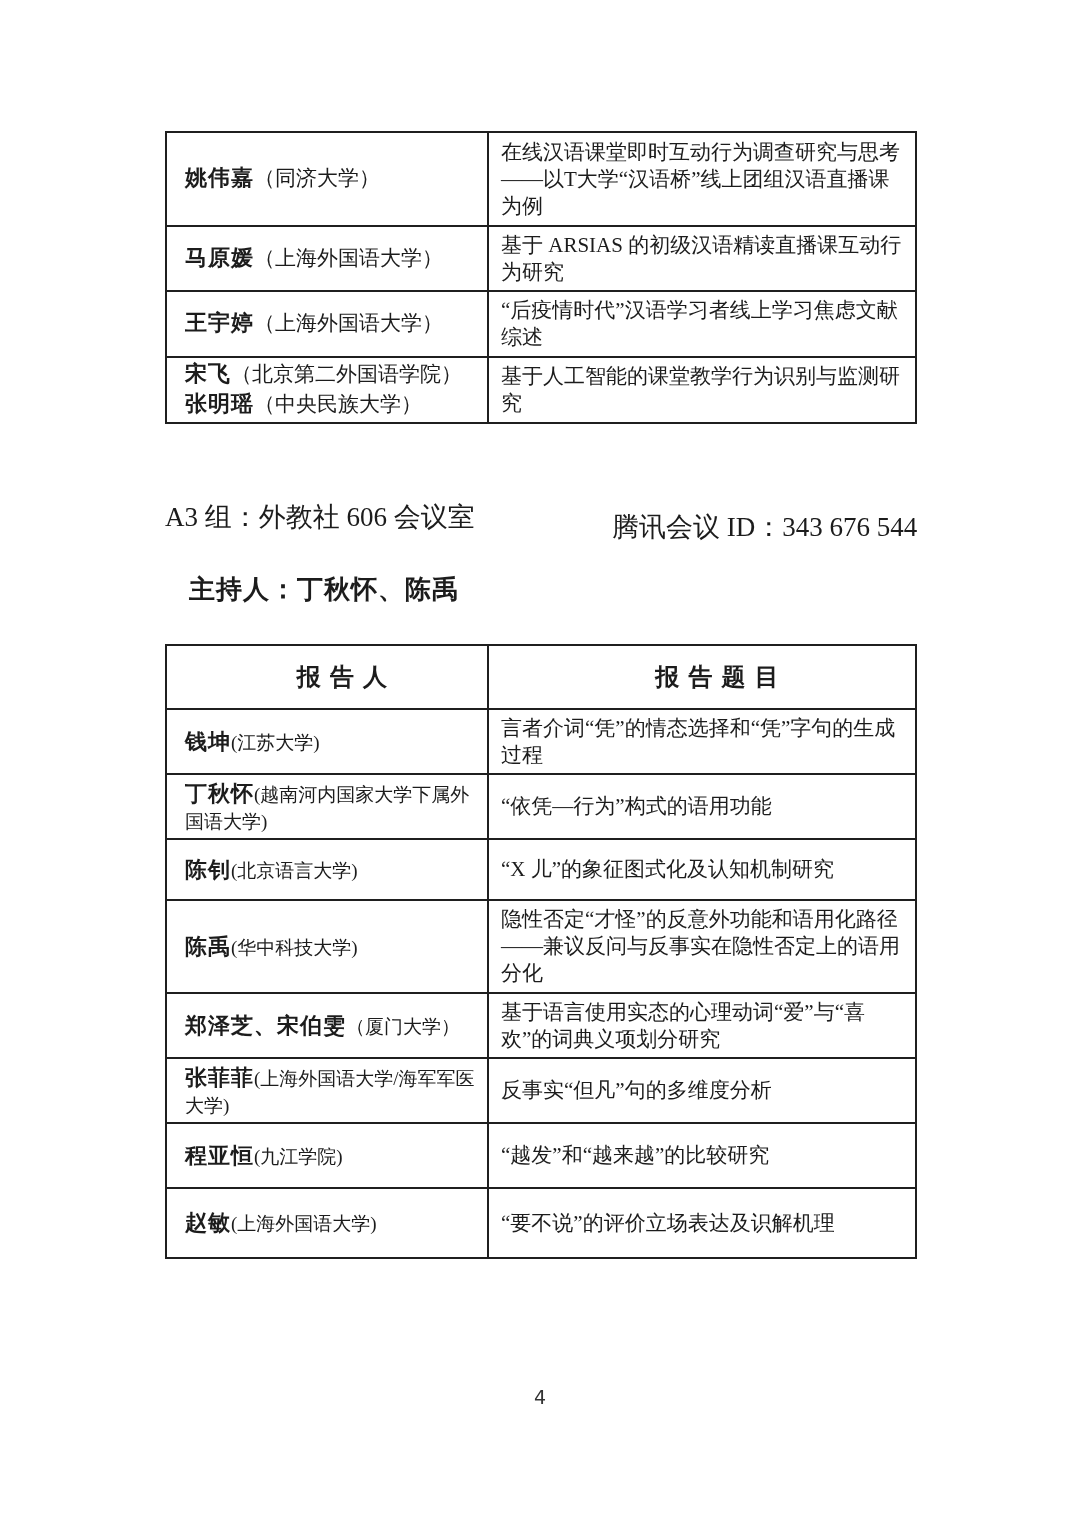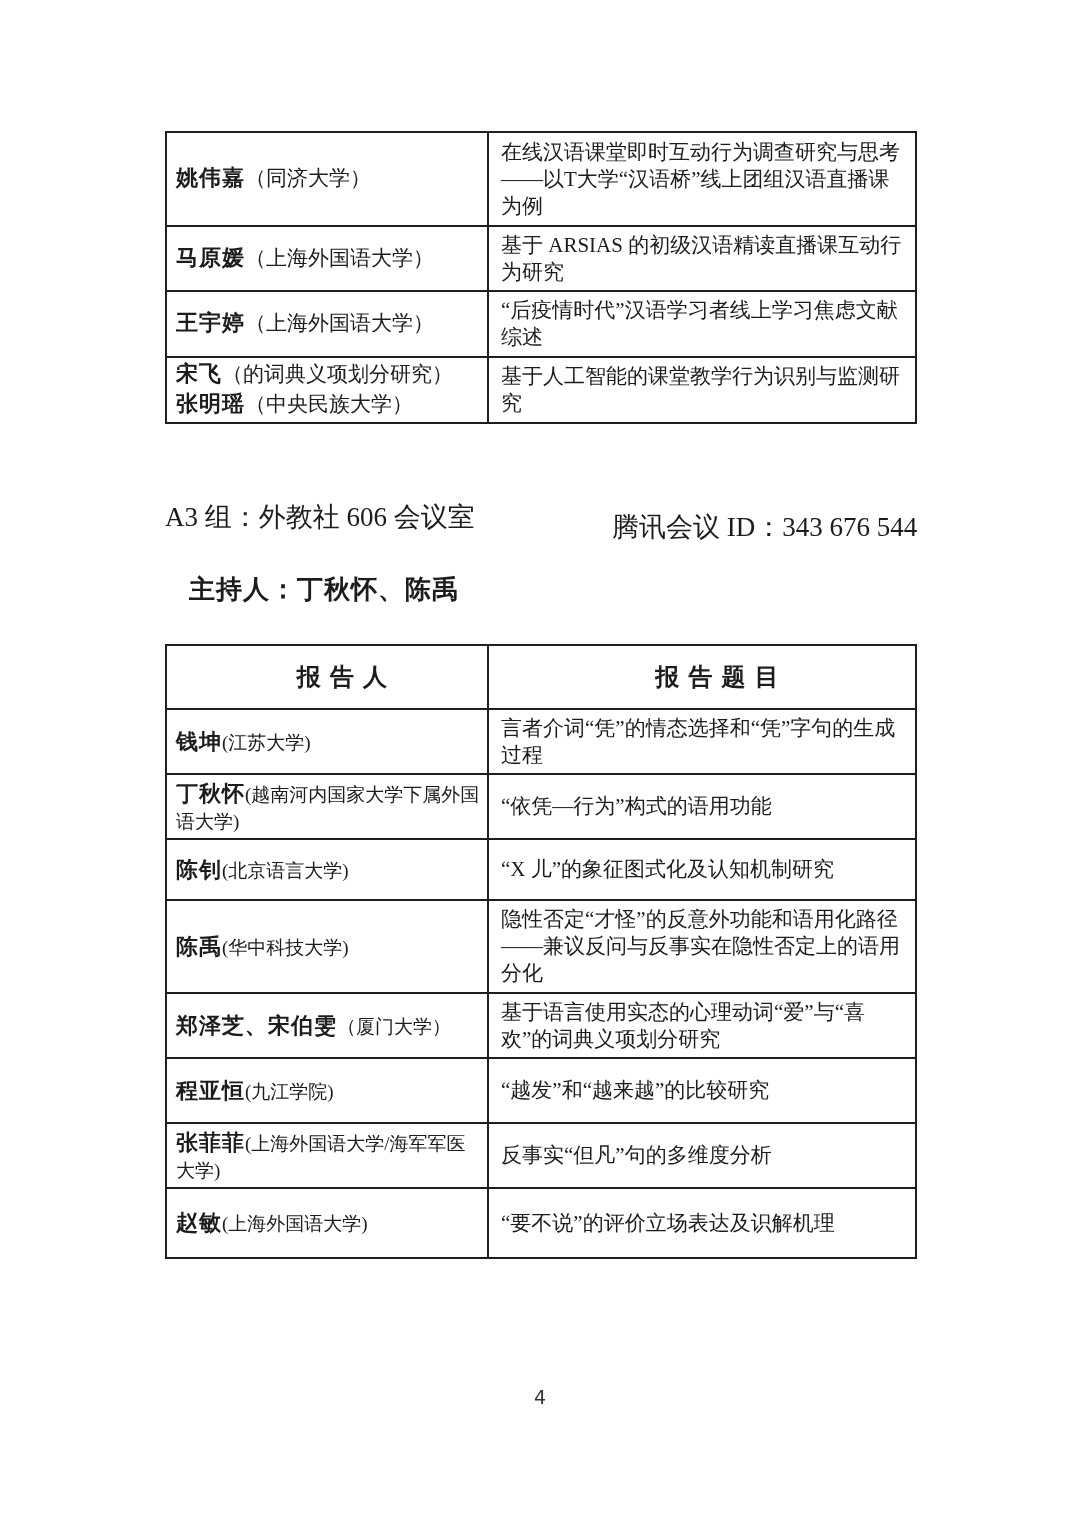--- a/index.html
+++ b/index.html
@@ -27,21 +27,21 @@
   col.c2{width:428px;}
   
   .rh86 td{height:86px;}
   .rh62 td{height:62px;}
   .rh60 td{height:60px;}
   .rh58 td{height:58px;}
   .rh57 td{height:57px;margin-left:6px;}
   .rh53 td{height:53px;}
   .rh85 td{height:85px;}
 
-  .pcell{padding:2px 6px 2px 9px;border-radius:32px;}
+  .pcell{padding:2px 6px 2px 18px;border-radius:32px;}
   .tcell{
     padding:3px 8px 3px 12px;
     font-size:21px;
     line-height:27px;
     white-space:pre-line;
     vertical-align:middle;
   }
   .pline{line-height:28px;}
   .name{
     font-family:"Liberation Sans", sans-serif;
@@ -111,21 +111,21 @@
         <td class="tcell">基于 ARSIAS 的初级汉语精读直播课互动行为研究</td>
       </tr>
       <tr class="rh58">
         <td class="pcell">
           <div class="pline"><span class="name">王宇婷</span><span class="affil">（上海外国语大学）</span></div>
         </td>
         <td class="tcell">“后疫情时代”汉语学习者线上学习焦虑文献综述</td>
       </tr>
       <tr class="rh57">
         <td class="pcell">
-          <div class="pline"><span class="name">宋飞</span><span class="affil">（的词典义项划分研究）</span></div>
+          <div class="pline"><span class="name">宋飞</span><span class="affil">（北京第二外国语学院）</span></div>
           <div class="pline"><span class="name">张明瑶</span><span class="affil">（中央民族大学）</span></div>
         </td>
         <td class="tcell">基于人工智能的课堂教学行为识别与监测研究</td>
       </tr>
     </tbody>
   </table>
 
   <div class="group-line">A3 组：外教社 606 会议室</div>
   <div class="meeting-line">腾讯会议 ID：343 676 544</div>
   <div class="host-line">主持人：丁秋怀、陈禹</div>
@@ -154,26 +154,26 @@
       </tr>
       <tr class="rh85">
         <td class="pcell"><span class="name">陈禹</span><span class="affil">(华中科技大学)</span></td>
         <td class="tcell">隐性否定“才怪”的反意外功能和语用化路径——兼议反问与反事实在隐性否定上的语用分化</td>
       </tr>
       <tr class="rh57">
         <td class="pcell"><span class="name">郑泽芝、宋伯雯</span><span class="affil">（厦门大学）</span></td>
         <td class="tcell">基于语言使用实态的心理动词“爱”与“喜欢”的词典义项划分研究</td>
       </tr>
       <tr class="rh57">
+        <td class="pcell"><span class="name">张菲菲</span><span class="affil">(上海外国语大学/海军军医大学)</span></td>
+        <td class="tcell">反事实“但凡”句的多维度分析</td>
+      </tr>
+      <tr class="rh57">
         <td class="pcell"><span class="name">程亚恒</span><span class="affil">(九江学院)</span></td>
         <td class="tcell">“越发”和“越来越”的比较研究</td>
-      </tr>
-      <tr class="rh57">
-        <td class="pcell"><span class="name">张菲菲</span><span class="affil">(上海外国语大学/海军军医大学)</span></td>
-        <td class="tcell">反事实“但凡”句的多维度分析</td>
       </tr>
       <tr class="rh62">
         <td class="pcell"><span class="name">赵敏</span><span class="affil">(上海外国语大学)</span></td>
         <td class="tcell">“要不说”的评价立场表达及识解机理</td>
       </tr>
     </tbody>
   </table>
 
   <div class="pagenum">4</div>
 

